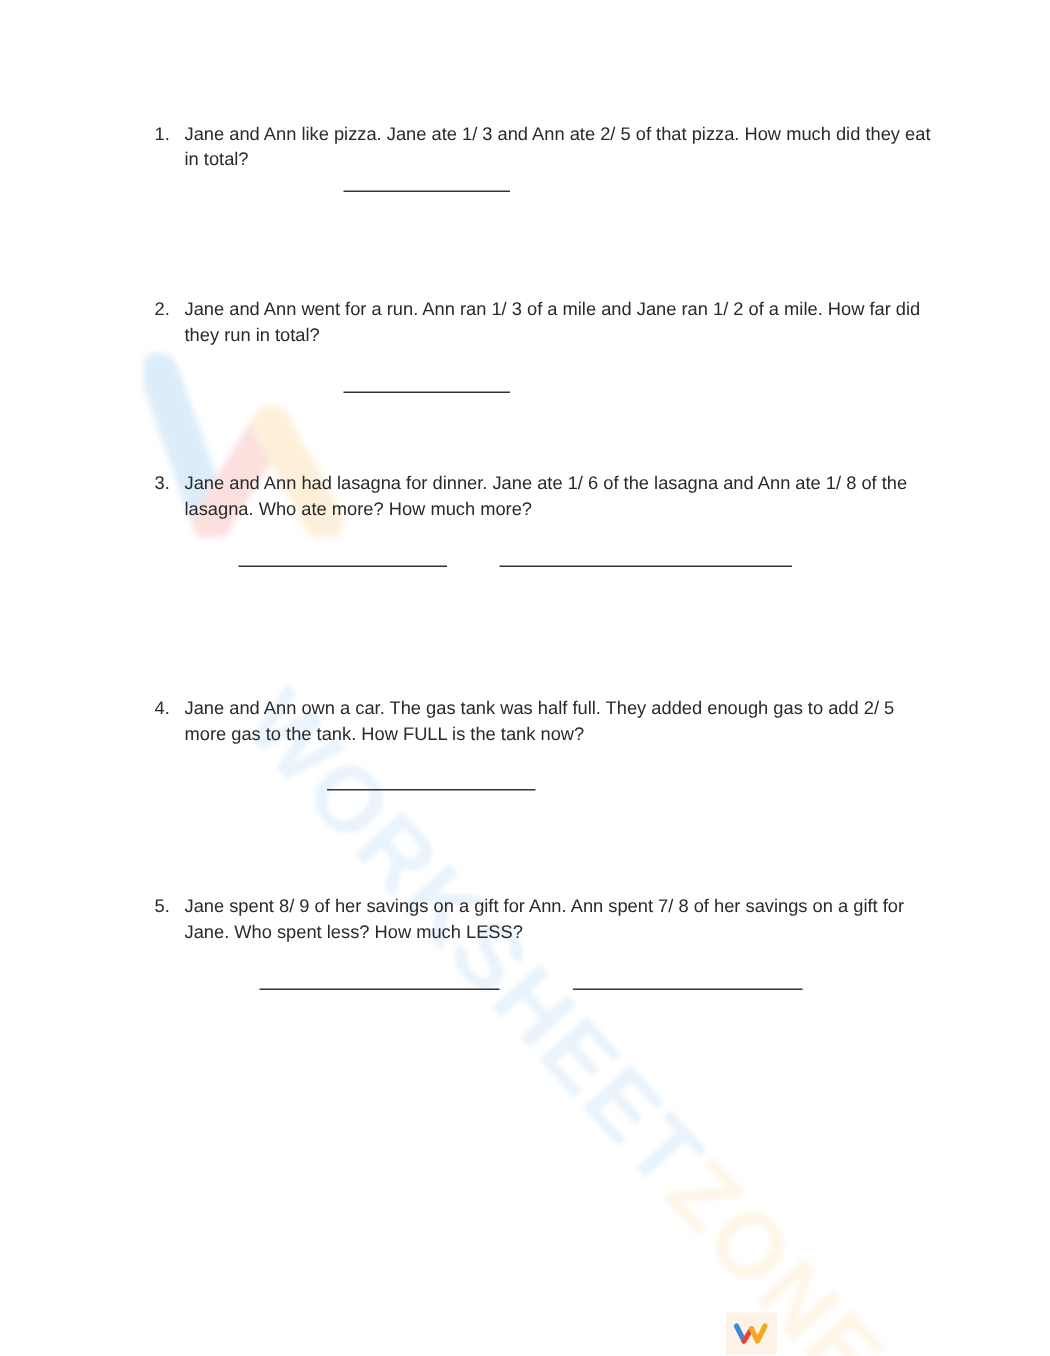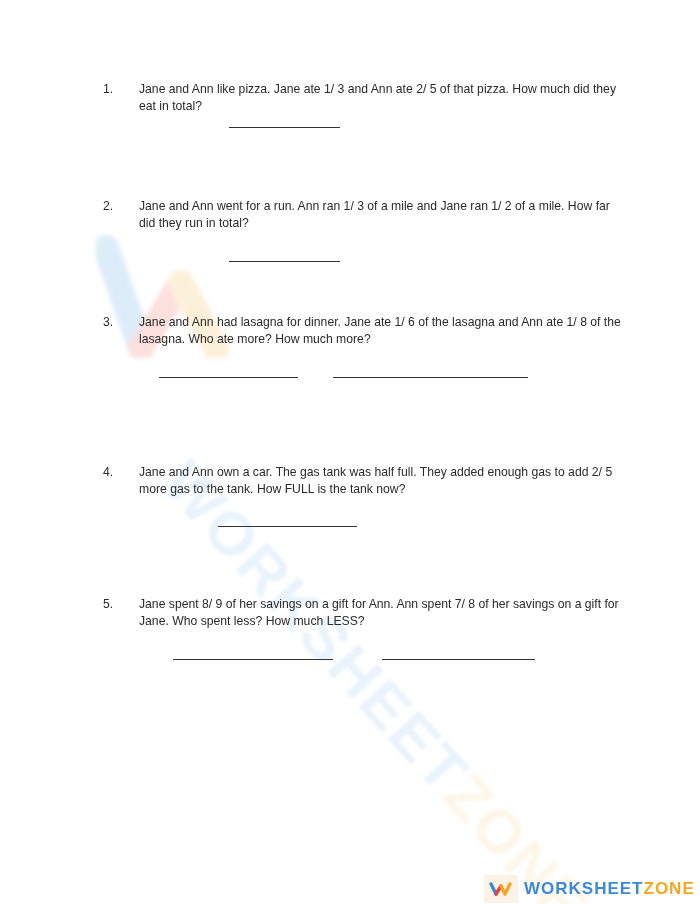--- a/index.html
+++ b/index.html
@@ -59,21 +59,21 @@
       line-height: 17px;
     }
     .question .num {
       position: absolute;
       left: 0;
       top: 0;
       width: 20px;
     }
     .question .text {
       display: block;
-      margin-left: 36px;
+      margin-left: 20px;
     }
     .blank {
       position: absolute;
       height: 0;
       border-bottom: 1px solid #333333;
     }
 
     
     .brand {
       position: absolute;
@@ -149,18 +149,15 @@
   <div class="blank" style="left:382px; top:659px; width:153px;"></div>
 
   <div class="brand">
     <div class="brand-logo">
       <svg width="24" height="16" viewBox="0 0 24 16">
         <path d="M2 3 L7 13" stroke="#3a8ad6" stroke-width="3.4" stroke-linecap="round" fill="none"></path>
         <path d="M7 13 L12 5" stroke="#e8433a" stroke-width="3.4" stroke-linecap="round" fill="none"></path>
         <path d="M12 5 L16 13 L21 3" stroke="#f5a623" stroke-width="3.4" stroke-linecap="round" stroke-linejoin="round" fill="none"></path>
       </svg>
     </div>
-    <div class="brand-name">
-      <span class="part1">WORKSHEET</span><span class="part2">ZONE</span>
-    </div>
   </div>
 
 </div>
 
 </body></html>

